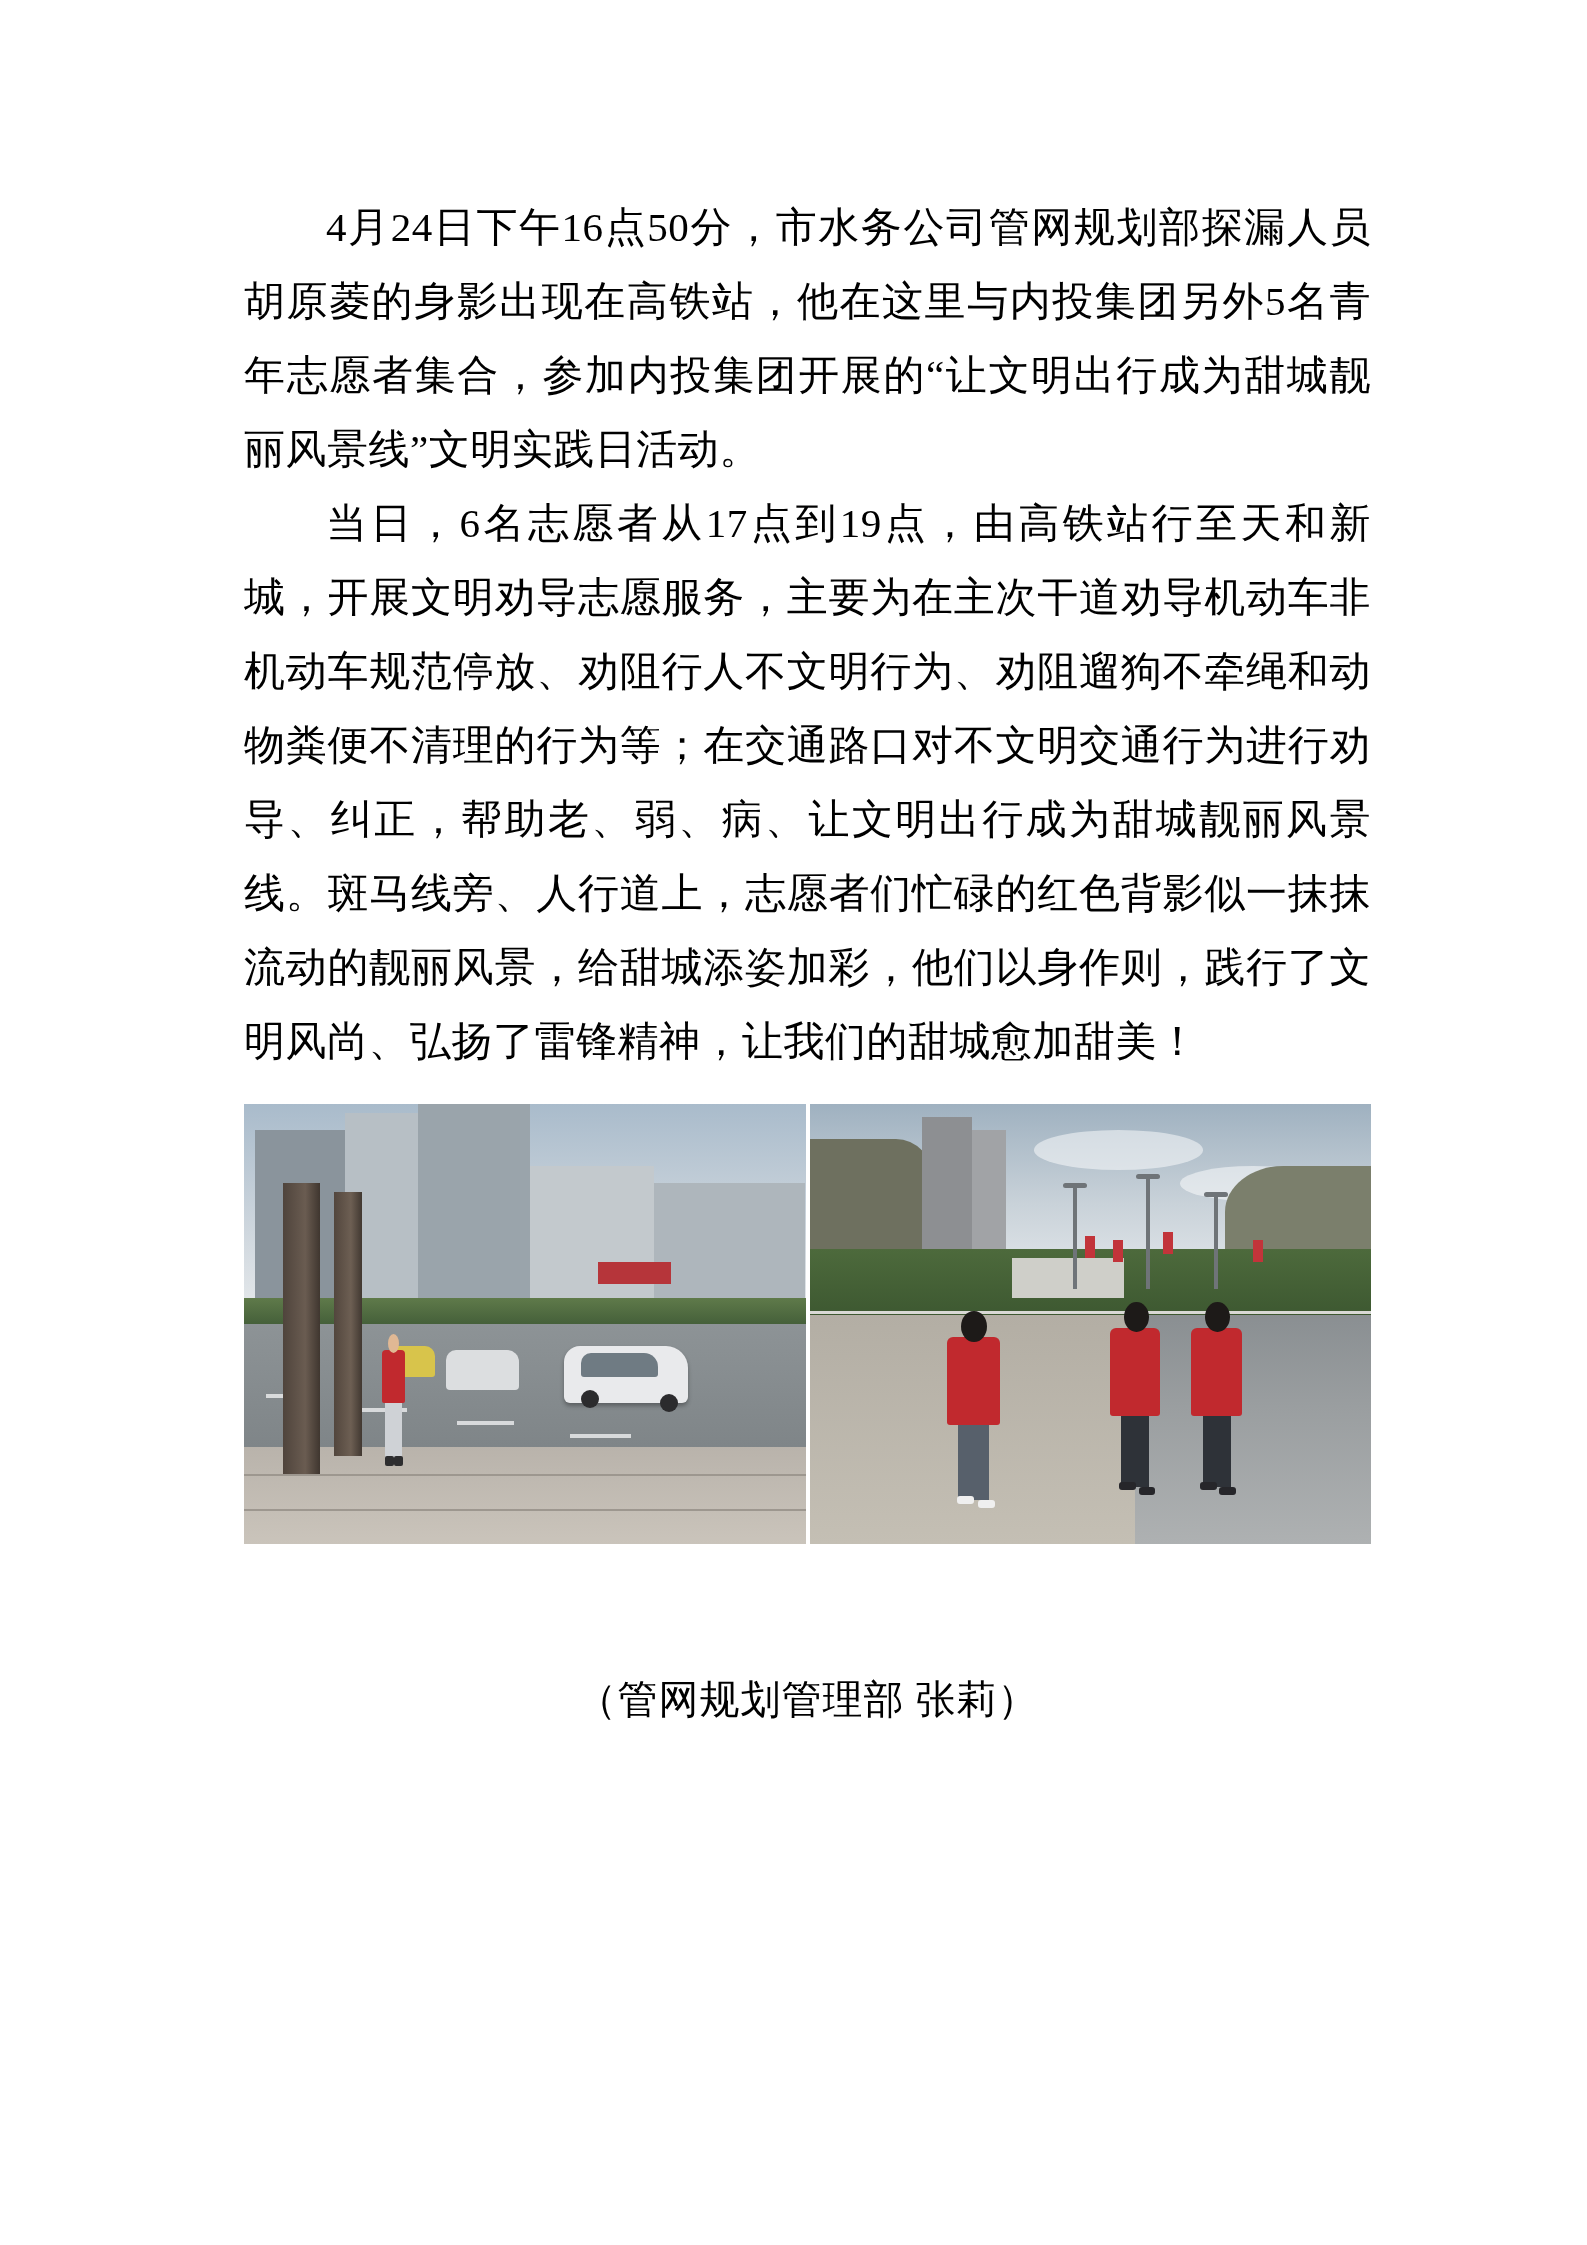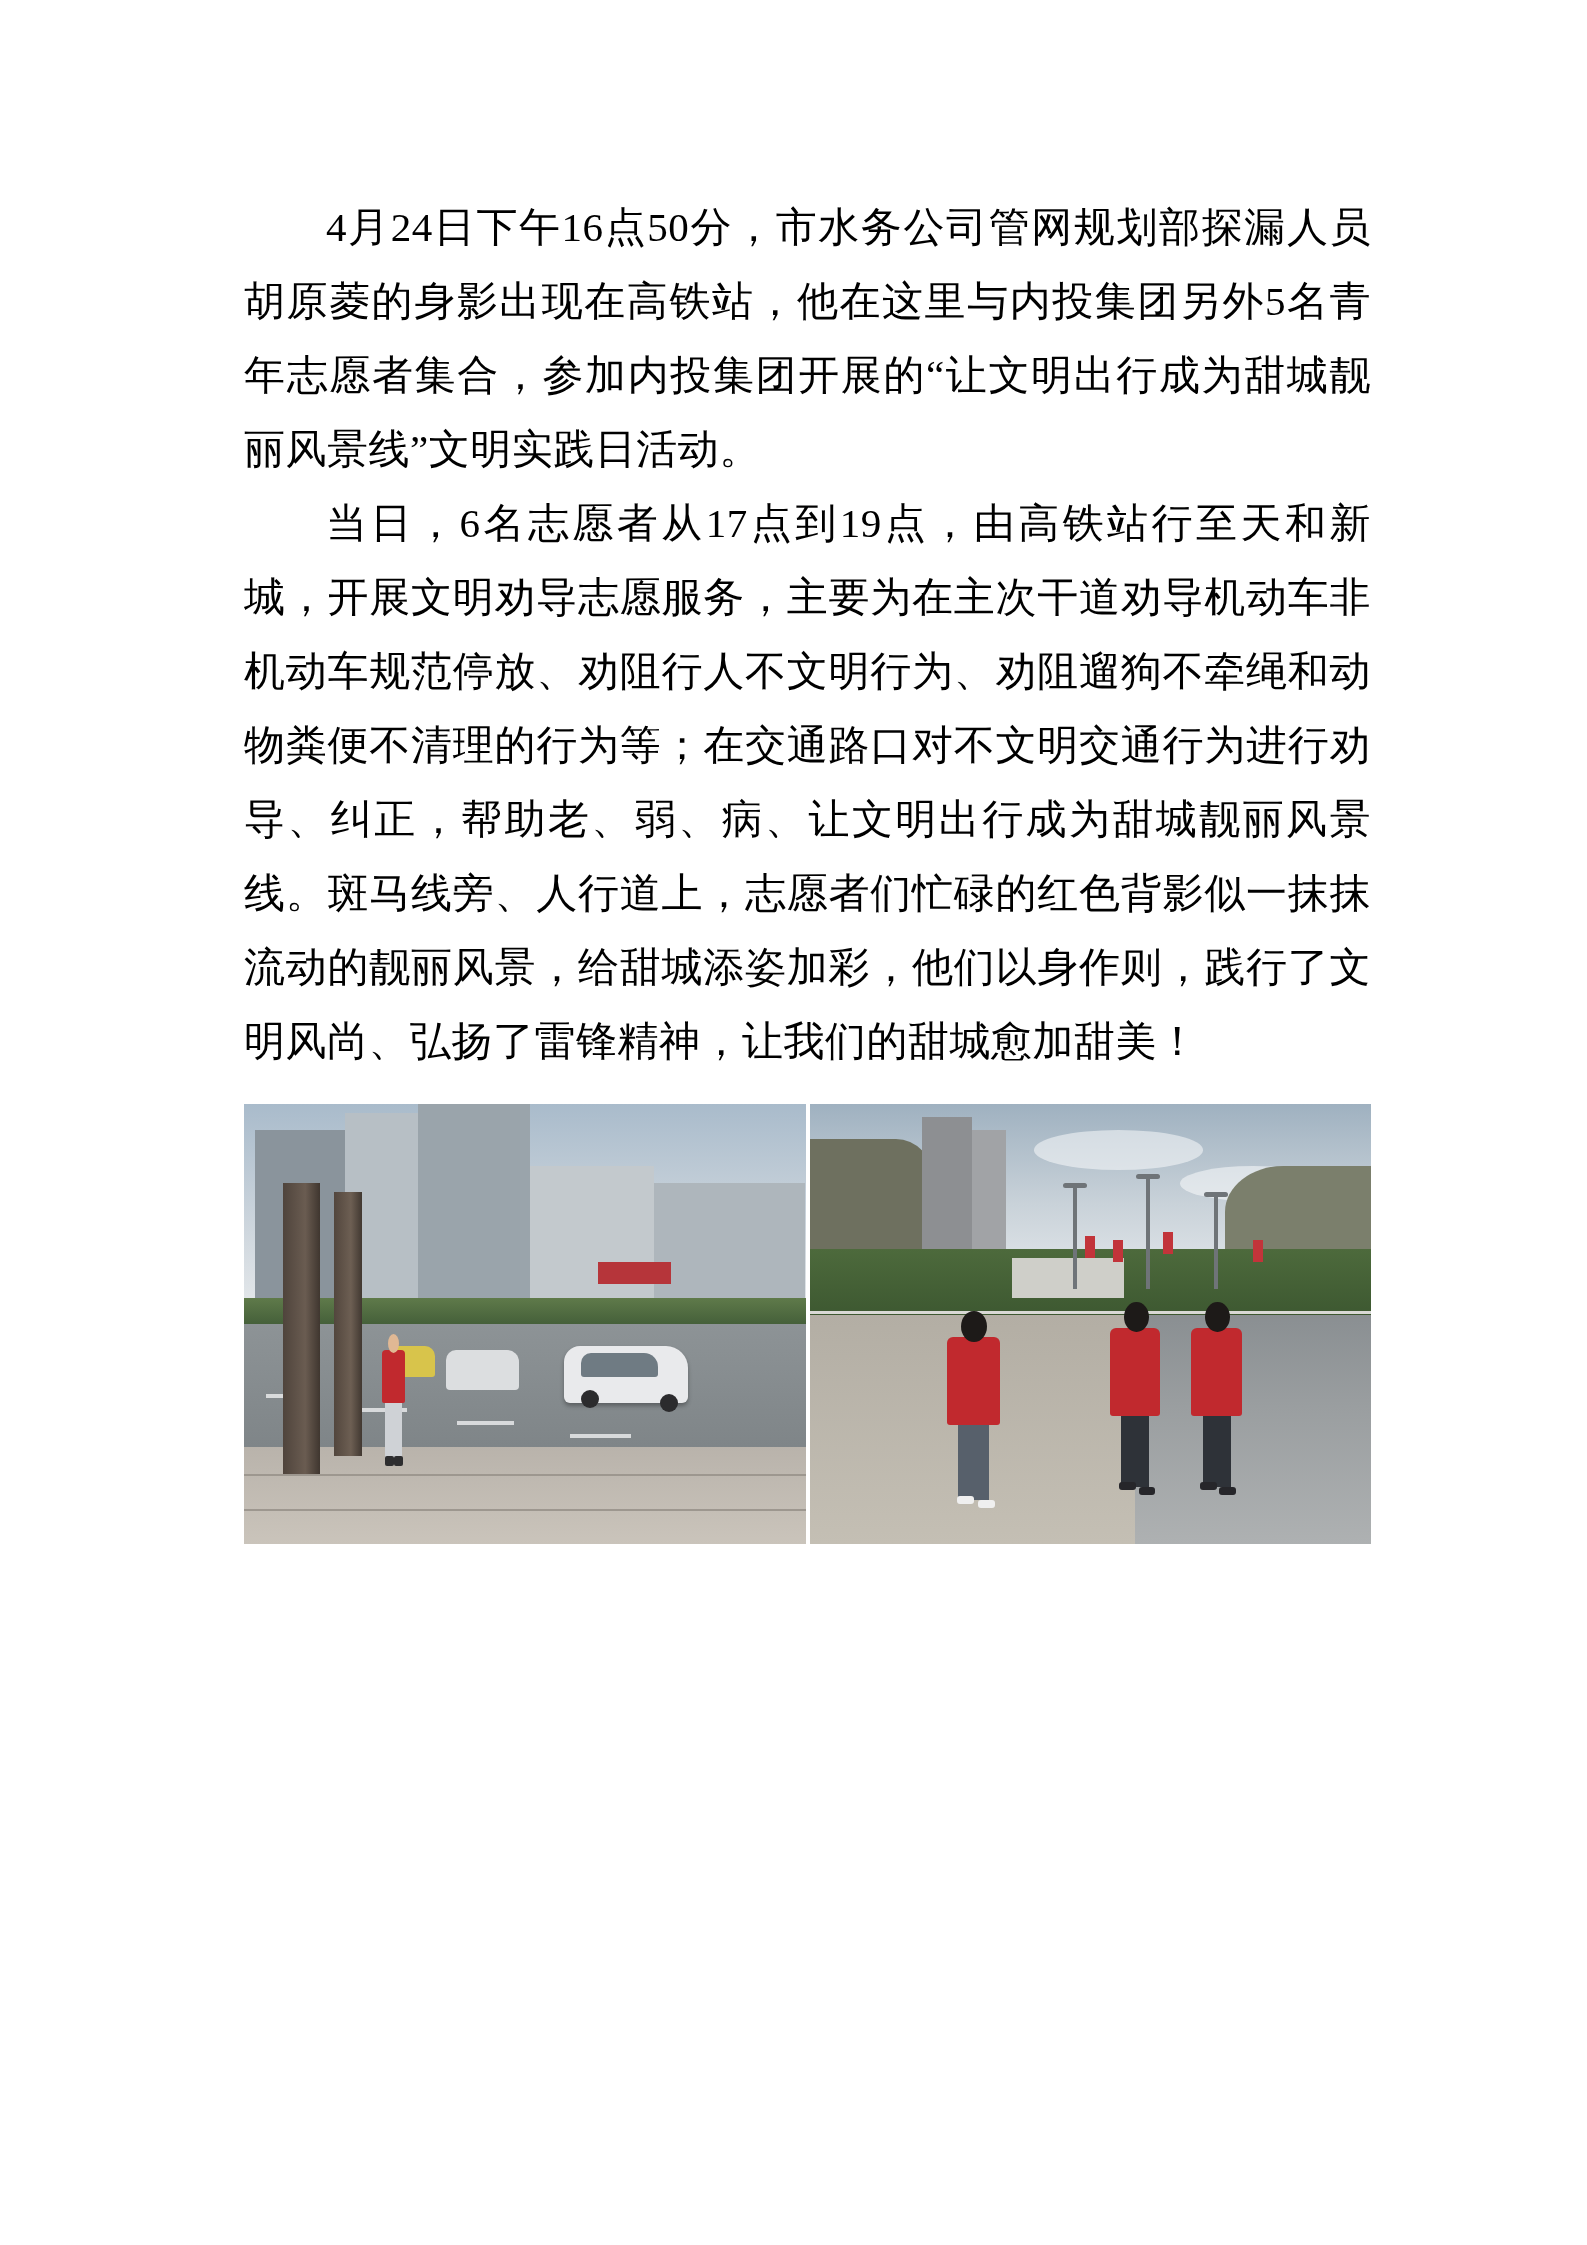--- a/index.html
+++ b/index.html
@@ -228,13 +228,14 @@
         <div class="v-legs dark" style="left:70%; top:70%; width:5%; height:17%;"></div>
         <div class="v-body" style="left:68%; top:51%; width:9%; height:20%;"></div>
         <div class="v-head" style="left:70.5%; top:45%; width:4.4%; height:6.8%;"></div>
         <div class="v-shoe dark" style="left:69.6%; top:86%; width:3%;"></div>
         <div class="v-shoe dark" style="left:73%; top:87%; width:3%;"></div>
       </div>
 
     </div>
   </div>
 
+  <div class="signature">（管网规划管理部  张莉）</div>
 </div>
 
 </body></html>

